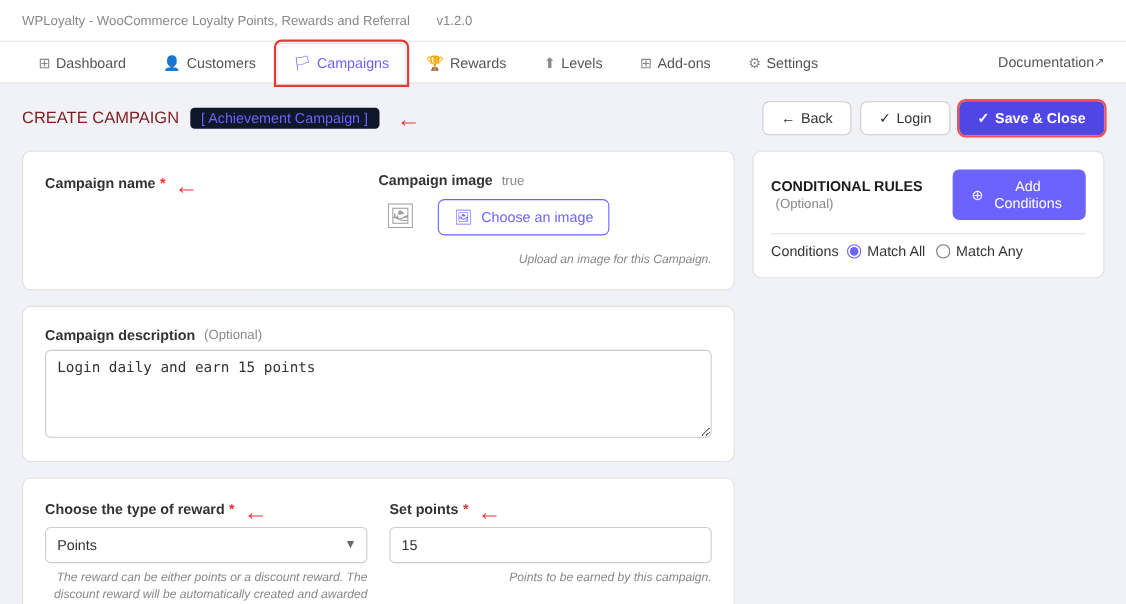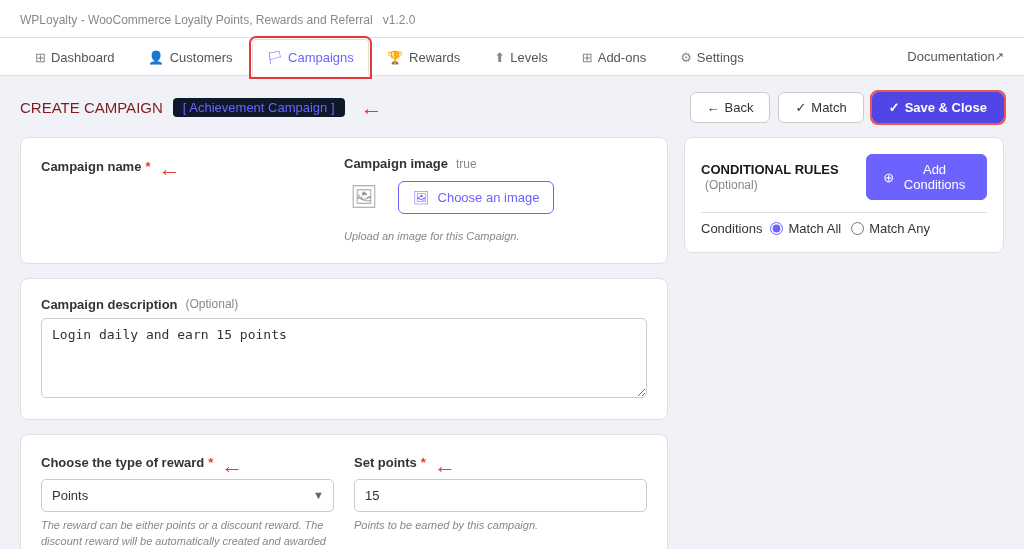--- a/index.html
+++ b/index.html
@@ -196,20 +196,21 @@
       resize: vertical;
       height: 80px;
       outline: none;
     }
     .form-help {
       font-size: 11px;
       color: #888;
       margin-top: 5px;
       line-height: 1.5;
       font-style: italic;
+      text-align: right;
     }
     
     .image-upload-area {
       display: flex;
       flex-direction: column;
       gap: 6px;
     }
     .image-upload-btn {
       display: flex;
       align-items: center;
@@ -355,21 +356,21 @@
     }
   </style>
 </head>
 <body>
 
 <div class="page-wrapper">
 
   <div class="app-header">
     <span class="app-title">
       <span>WPLoyalty - WooCommerce Loyalty Points, Rewards and Referral</span>
-      <span style="margin-left:6px;">v1.2.0</span>
+      <span style="margin-left:20px;">v1.2.0</span>
     </span>
   </div>
 
   <div class="nav-bar">
     <div class="nav-tabs">
       <div class="nav-tab">
         <span class="tab-icon">⊞</span>
         <span>Dashboard</span>
       </div>
       <div class="nav-tab">
@@ -411,21 +412,21 @@
         <span class="campaign-badge">[ Achievement Campaign ]</span>
         <span class="arrow-indicator" style="margin-left:6px;">←</span>
       </div>
       <div class="header-buttons">
         <button class="btn">
           <span>←</span>
           <span>Back</span>
         </button>
         <button class="btn">
           <span>✓</span>
-          <span>Match</span>
+          <span>Login</span>
         </button>
         <button class="btn btn-save-close">
           <span>✓</span>
           <span>Save &amp; Close</span>
         </button>
       </div>
     </div>
 
     <div class="content-layout">
 

